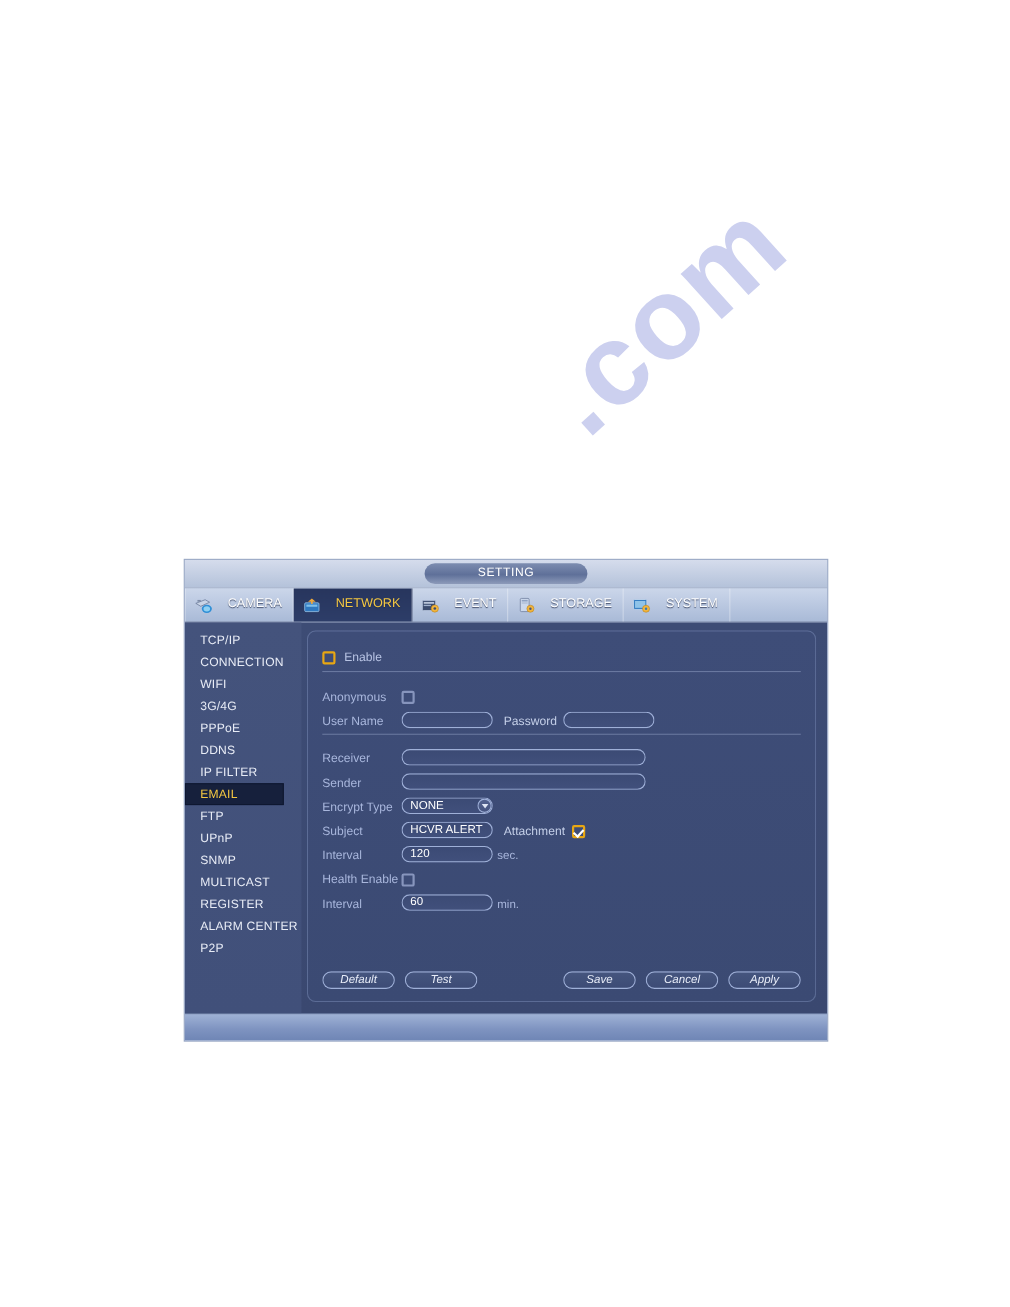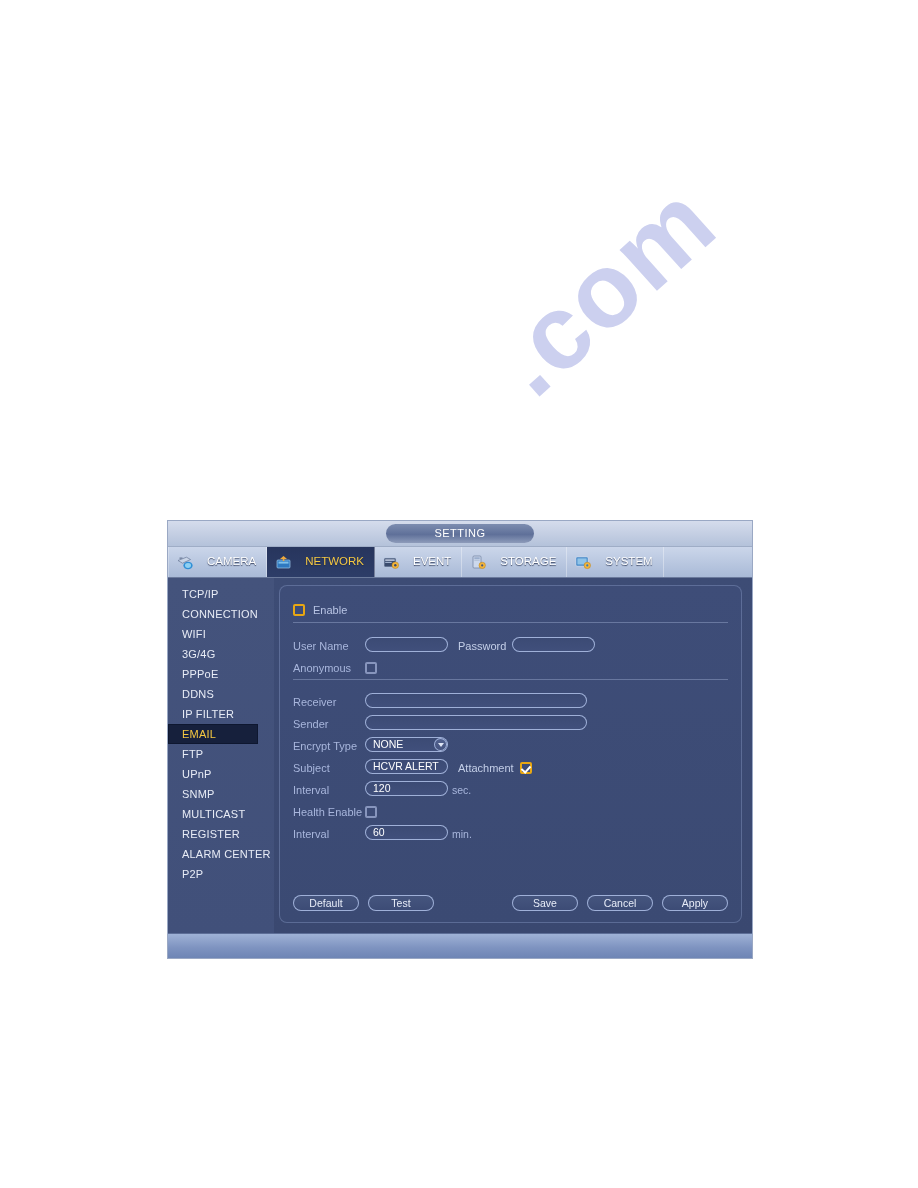--- a/index.html
+++ b/index.html
@@ -44,21 +44,21 @@
     transform: rotate(-42deg);
     transform-origin: left top;
     letter-spacing: 2px;
     color: #c8cdec;
   }
 
   
   #window {
     position: absolute;
     left: 168px;
-    top: 521px;
+    top: 509px;
     width: 584px;
     height: 437px;
     background: linear-gradient(180deg,#cfd9ec 0%, #b8c6e0 100%);
     box-shadow: 0 0 0 1px #9aa8c4;
     overflow: hidden;
   }
 
   
   #titlebar {
     position: relative;
@@ -267,20 +267,21 @@
   .divider.top { margin: 6px 0 8px 0; }
 
   
   #buttonbar {
     position: absolute;
     left: 14px;
     right: 14px;
     bottom: 12px;
     display: flex;
     align-items: center;
+    font-style: italic;
   }
   .btn {
     height: 16px;
     min-width: 66px;
     border-radius: 9px;
     background: linear-gradient(180deg,#46567f 0%, #3c4b75 100%);
     box-shadow: inset 0 0 0 1px #9fb0d8;
     color: #e7ecf8;
     font-size: 10.5px;
     line-height: 16px;
@@ -403,29 +404,29 @@
 
         <div class="row">
           <span class="cb gold"></span>
           <span class="cb-label">Enable</span>
         </div>
 
         <div class="divider top"></div>
 
 
         <div class="row">
+          <span class="lab">Anonymous</span>
+          <span class="cb plain"></span>
+        </div>
+
+        <div class="row">
           <span class="lab">User Name</span>
           <span class="pill w-short"></span>
           <span class="inline-lab">Password</span>
           <span class="pill w-port"></span>
-        </div>
-
-        <div class="row">
-          <span class="lab">Anonymous</span>
-          <span class="cb plain"></span>
         </div>
 
         <div class="divider"></div>
 
         <div class="row">
           <span class="lab">Receiver</span>
           <span class="pill w-long"></span>
         </div>
 
         <div class="row">

